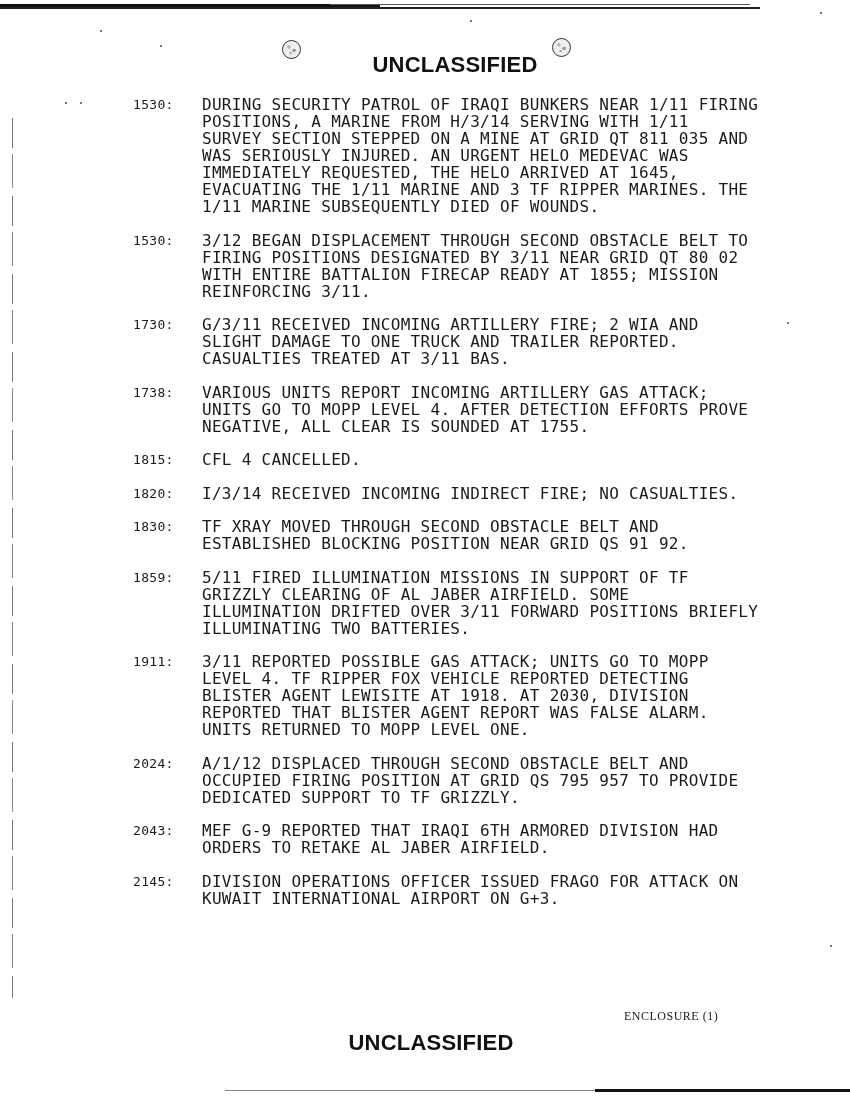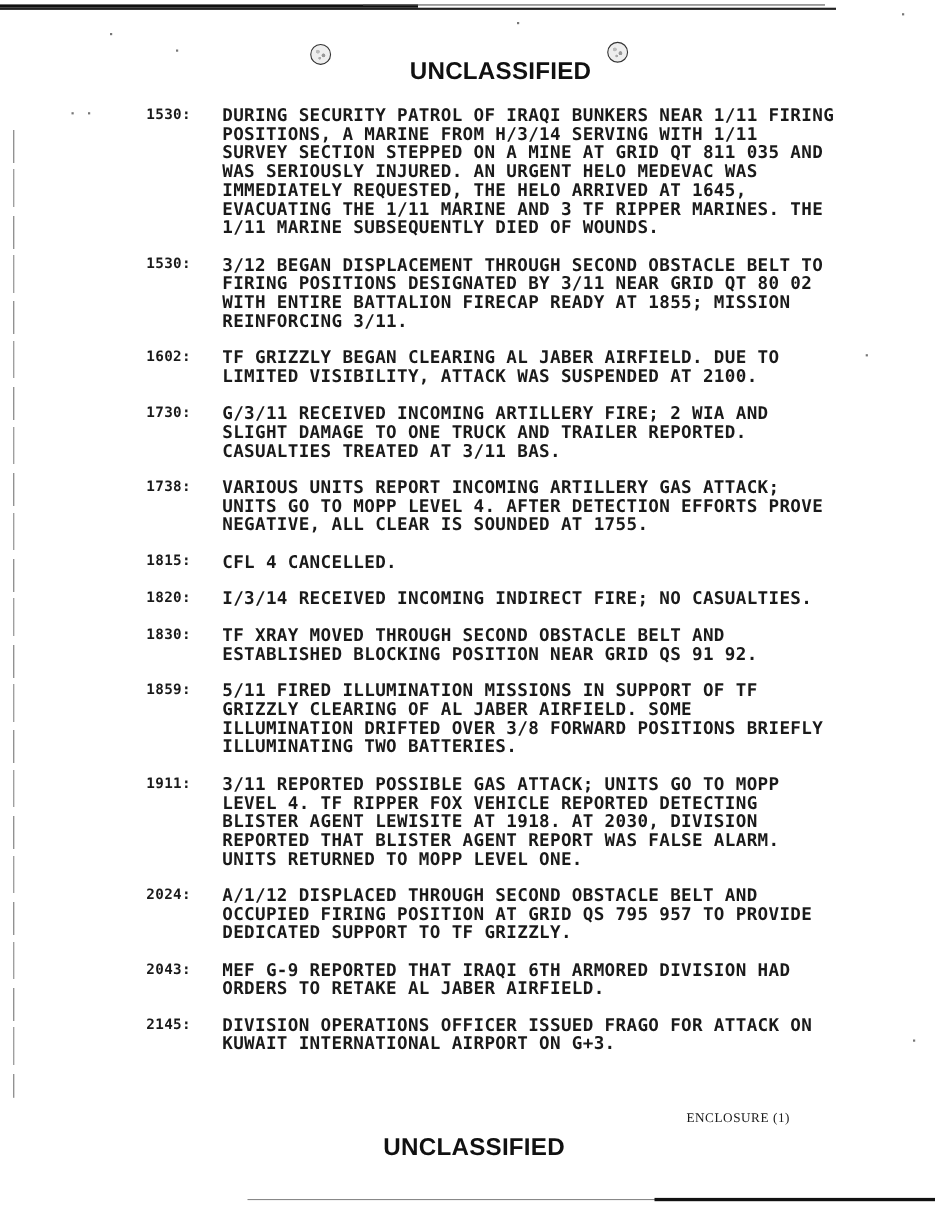--- a/index.html
+++ b/index.html
@@ -9,21 +9,21 @@
   .top-rule3 { position: absolute; left: 330px; top: 4px; width: 420px; height: 1px; background: #555; }
   .left-margin-line { position: absolute; left: 12px; top: 118px; width: 1px; height: 880px; background: repeating-linear-gradient(to bottom, #777 0 30px, transparent 30px 36px, #888 36px 70px, transparent 70px 78px); }
   .classification { position: absolute; left: 0; width: 850px; text-align: center; font-family: "Liberation Sans", sans-serif; font-weight: bold; font-size: 22px; letter-spacing: 0.2px; color: #111; }
   .cls-top { top: 52px; left: 30px; }
   .cls-bottom { top: 1030px; left: 6px; }
   .stamp { position: absolute; width: 17px; height: 17px; border-radius: 50%; border: 1.5px solid #333;
            background: radial-gradient(circle at 35% 35%, #bbb 0 1.5px, transparent 2px), radial-gradient(circle at 65% 55%, #999 0 1.5px, transparent 2px), radial-gradient(circle at 45% 70%, #aaa 0 1px, transparent 1.5px), #eee; }
   .stamp-left { left: 282px; top: 40px; }
   .stamp-right { left: 552px; top: 38px; }
   .entries { position: absolute; left: 133px; top: 96px; width: 640px; }
-  .entry { display: flex; margin-bottom: 16.5px; font-weight: bold; }
+  .entry { display: flex; margin-bottom: 16.5px; }
   .entry .time { width: 69px; flex: none; font-size: 13px; line-height: 17px; letter-spacing: 0.3px; }
   .entry .text { font-size: 16px; line-height: 17px; letter-spacing: 0.3px; white-space: pre-line; }
   .enclosure { position: absolute; left: 624px; top: 1009px; font-size: 12px; letter-spacing: 0.5px; font-family: Liberation Serif, serif; }
   .bottom-rule { position: absolute; left: 225px; top: 1090px; width: 625px; height: 1px; background: #888; }
   .bottom-rule2 { position: absolute; left: 595px; top: 1089px; width: 255px; height: 3px; background: #111; }
   .speck { position: absolute; width: 2px; height: 2px; background: #777; }
 </style>
 </head>
 <body>
 
@@ -58,25 +58,20 @@
 1/11 MARINE SUBSEQUENTLY DIED OF WOUNDS.</span>
     </div>
   <div class="entry">
       <span class="time">1530:</span>
       <span class="text">3/12 BEGAN DISPLACEMENT THROUGH SECOND OBSTACLE BELT TO
 FIRING POSITIONS DESIGNATED BY 3/11 NEAR GRID QT 80 02
 WITH ENTIRE BATTALION FIRECAP READY AT 1855; MISSION
 REINFORCING 3/11.</span>
     </div>
   <div class="entry">
-      <span class="time">1602:</span>
-      <span class="text">TF GRIZZLY BEGAN CLEARING AL JABER AIRFIELD.  DUE TO
-LIMITED VISIBILITY, ATTACK WAS SUSPENDED AT 2100.</span>
-    </div>
-  <div class="entry">
       <span class="time">1730:</span>
       <span class="text">G/3/11 RECEIVED INCOMING ARTILLERY FIRE; 2 WIA AND
 SLIGHT DAMAGE TO ONE TRUCK AND TRAILER REPORTED.
 CASUALTIES TREATED AT 3/11 BAS.</span>
     </div>
   <div class="entry">
       <span class="time">1738:</span>
       <span class="text">VARIOUS UNITS REPORT INCOMING ARTILLERY GAS ATTACK;
 UNITS GO TO MOPP LEVEL 4.  AFTER DETECTION EFFORTS PROVE
 NEGATIVE, ALL CLEAR IS SOUNDED  AT 1755.</span>
@@ -91,21 +86,21 @@
     </div>
   <div class="entry">
       <span class="time">1830:</span>
       <span class="text">TF XRAY MOVED THROUGH SECOND OBSTACLE BELT AND
 ESTABLISHED BLOCKING POSITION NEAR GRID QS 91 92.</span>
     </div>
   <div class="entry">
       <span class="time">1859:</span>
       <span class="text">5/11 FIRED ILLUMINATION MISSIONS IN SUPPORT OF TF
 GRIZZLY CLEARING OF AL JABER AIRFIELD.  SOME
-ILLUMINATION DRIFTED OVER 3/8 FORWARD POSITIONS BRIEFLY
+ILLUMINATION DRIFTED OVER 3/11 FORWARD POSITIONS BRIEFLY
 ILLUMINATING TWO BATTERIES.</span>
     </div>
   <div class="entry">
       <span class="time">1911:</span>
       <span class="text">3/11 REPORTED POSSIBLE GAS ATTACK; UNITS GO TO MOPP
 LEVEL 4.  TF RIPPER FOX VEHICLE REPORTED DETECTING
 BLISTER AGENT LEWISITE AT 1918.  AT 2030, DIVISION
 REPORTED THAT BLISTER AGENT REPORT WAS FALSE ALARM.
 UNITS RETURNED TO MOPP LEVEL ONE.</span>
     </div>

